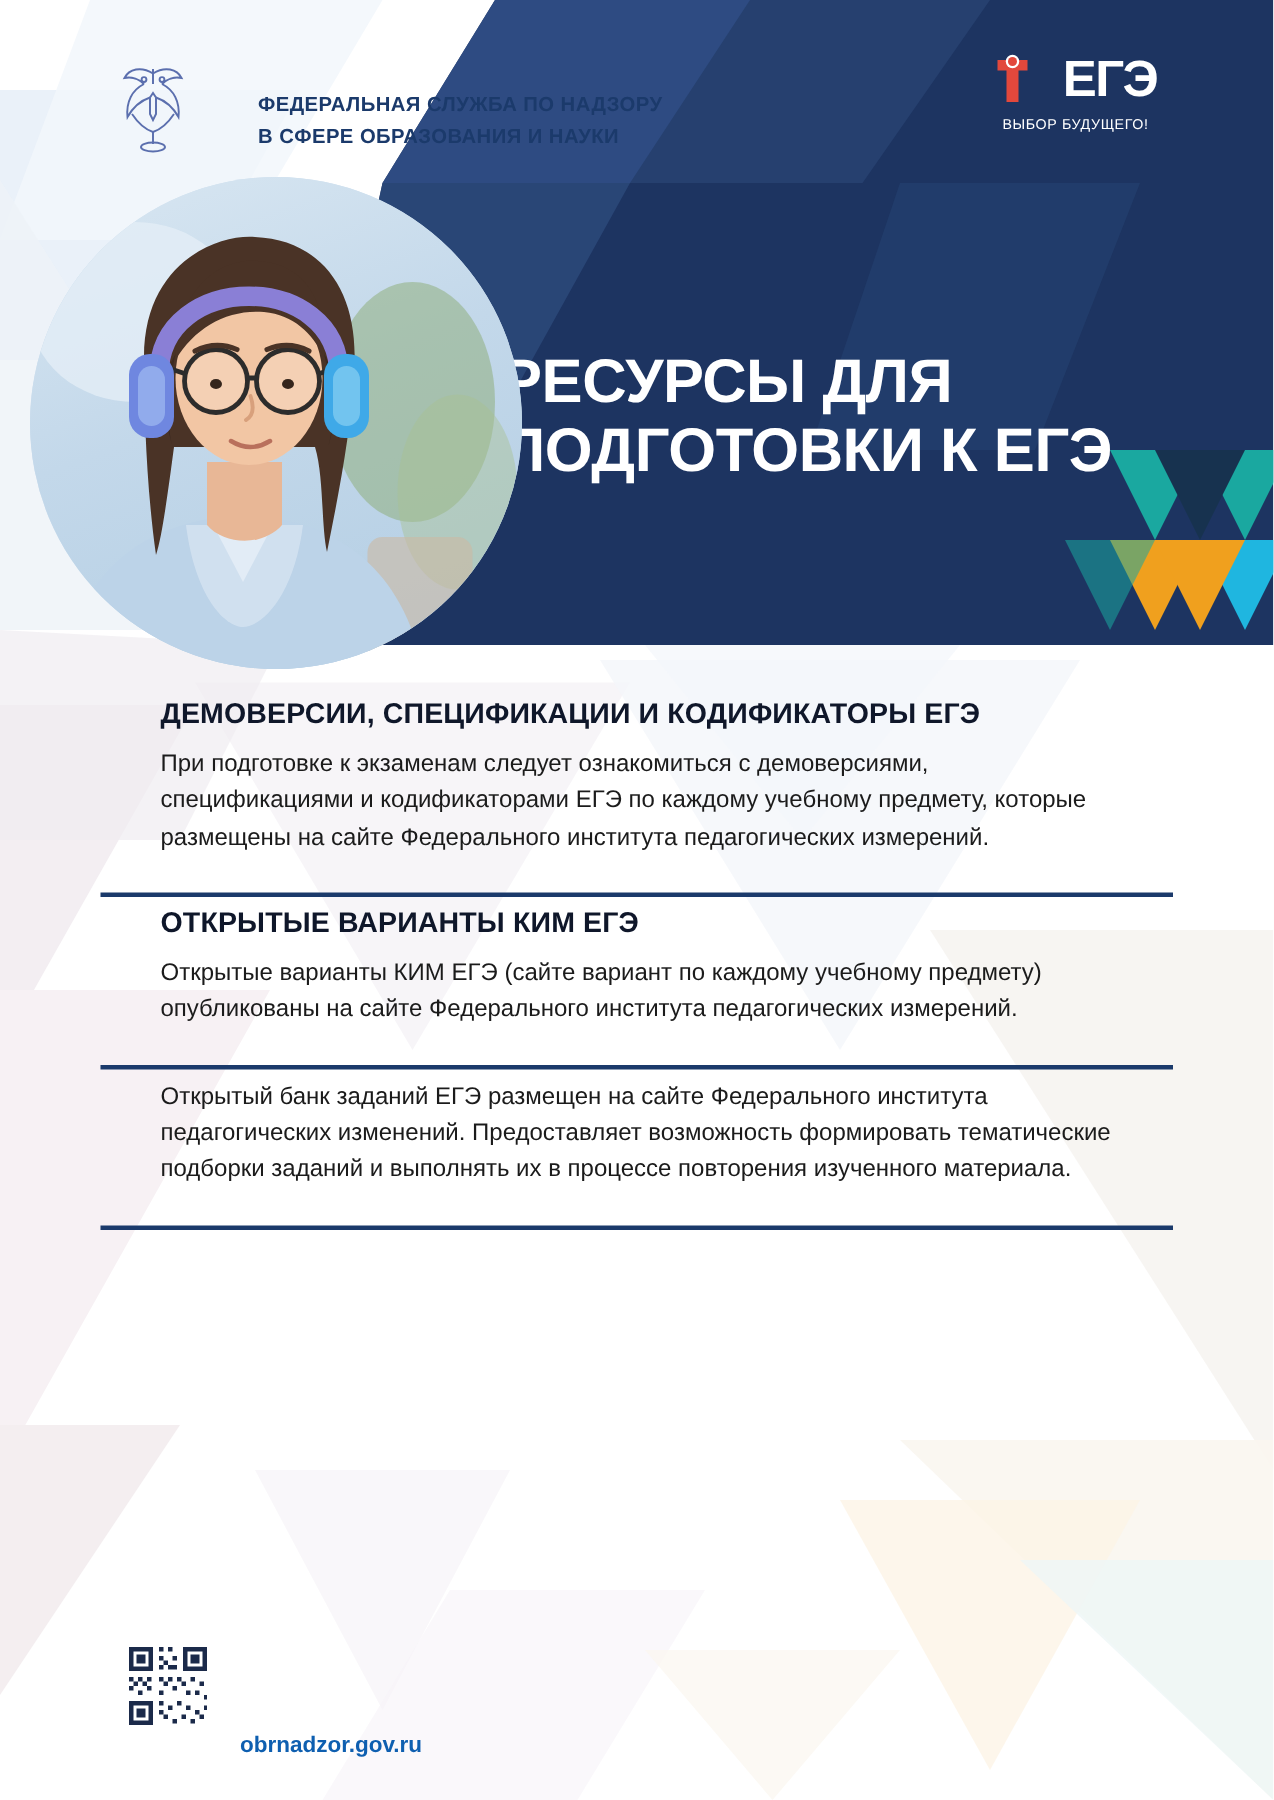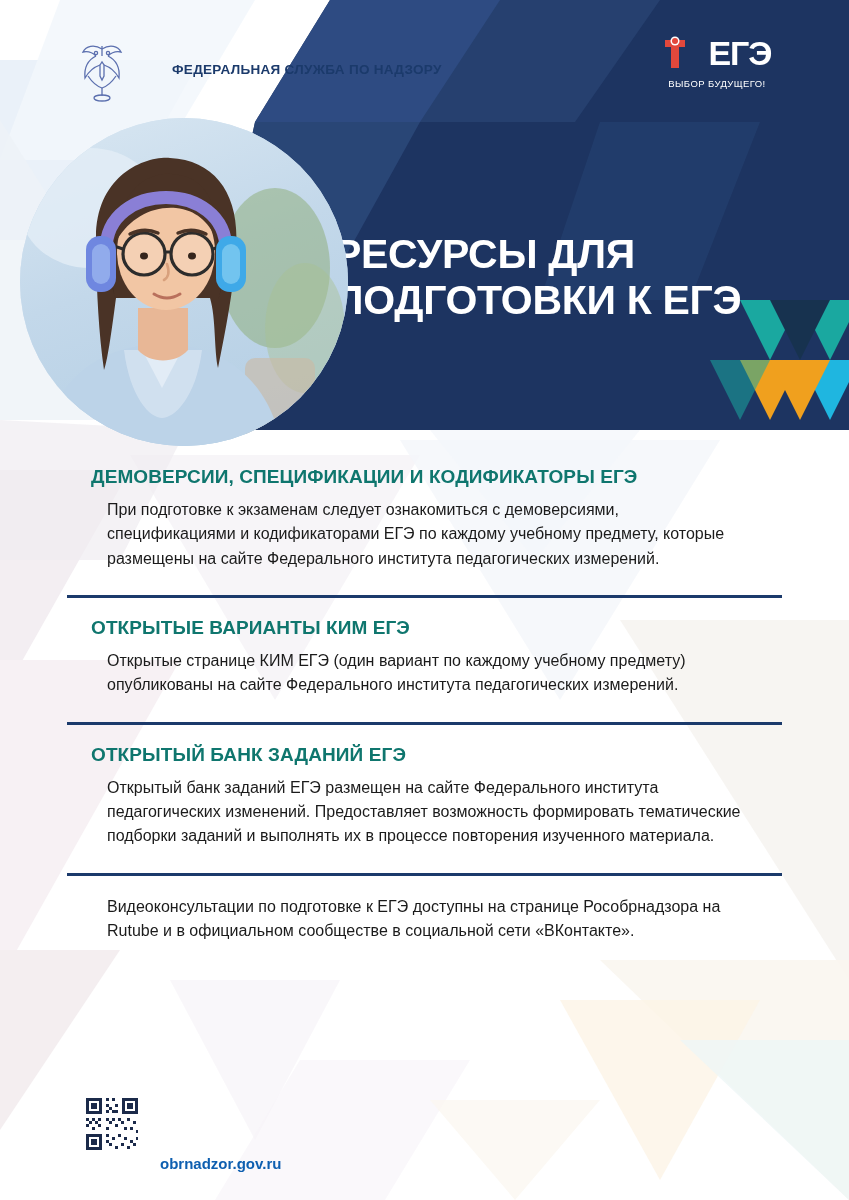--- a/index.html
+++ b/index.html
@@ -101,31 +101,31 @@
   }
   .photo-circle svg { position: absolute; inset: 0; }
 
   
   .sections {
     position: absolute;
     left: 67px; top: 466px;
     width: 715px;
   }
   .section {
-    padding-top: 19px;
+    padding-top: 7px;
     border-top: 3px solid #1b3a6b;
     margin-bottom: 24px;
   }
   .section:first-child { border-top: none; padding-top: 0; }
   .section h2 {
-    color: #0f766e;
+    color: #0f172a;
     font-size: 19px;
     font-weight: bold;
     letter-spacing: 0.1px;
-    margin: 0 0 10px 24px;
+    margin: 0 0 10px 40px;
     text-transform: uppercase;
   }
   .section p {
     color: #1b1b1b;
     font-size: 16px;
     line-height: 1.52;
     margin: 0 0 0 40px;
     max-width: 635px;
   }
 
@@ -206,20 +206,21 @@
         <path d="M12 36 C16 42 20 46 26 48 C32 46 36 42 40 36"></path>
         <path d="M26 48 L26 56"></path>
         <ellipse cx="26" cy="58" rx="8" ry="3"></ellipse>
         <circle cx="20" cy="13" r="1.6"></circle>
         <circle cx="32" cy="13" r="1.6"></circle>
       </g>
     </svg>
 
     <div class="agency-title">
       <div>ФЕДЕРАЛЬНАЯ СЛУЖБА ПО НАДЗОРУ</div>
+      <div>В СФЕРЕ ОБРАЗОВАНИЯ И НАУКИ</div>
     </div>
 
     <div class="ege-logo">
       <div class="mark">
         <svg width="26" height="34" viewBox="0 0 26 34">
           <path d="M3 4 h20 v7 h-6 v21 h-8 v-21 h-6 z" fill="#e2483c"></path>
           <circle cx="13" cy="5" r="4.5" fill="#ffffff"></circle>
           <circle cx="13" cy="5" r="3" fill="#e2483c"></circle>
         </svg>
         <span class="letters">ЕГЭ</span>
@@ -282,30 +283,28 @@
 
   <div class="sections">
 
     <div class="section">
       <h2>ДЕМОВЕРСИИ, СПЕЦИФИКАЦИИ И КОДИФИКАТОРЫ ЕГЭ</h2>
       <p>При подготовке к экзаменам следует ознакомиться с демоверсиями, спецификациями и кодификаторами ЕГЭ по каждому учебному предмету, которые размещены на сайте Федерального института педагогических измерений.</p>
     </div>
 
     <div class="section">
       <h2>ОТКРЫТЫЕ ВАРИАНТЫ КИМ ЕГЭ</h2>
-      <p>Открытые странице КИМ ЕГЭ  (один вариант по каждому учебному предмету) опубликованы на сайте Федерального института педагогических измерений.</p>
+      <p>Открытые варианты КИМ ЕГЭ  (сайте вариант по каждому учебному предмету) опубликованы на сайте Федерального института педагогических измерений.</p>
     </div>
 
     <div class="section">
-      <h2>ОТКРЫТЫЙ БАНК ЗАДАНИЙ ЕГЭ</h2>
       <p>Открытый банк заданий ЕГЭ размещен на сайте Федерального института педагогических изменений. Предоставляет возможность формировать тематические подборки заданий и выполнять их в процессе повторения изученного материала.</p>
     </div>
 
     <div class="section">
-      <p>Видеоконсультации по подготовке к ЕГЭ доступны на странице Рособрнадзора на Rutube и в официальном сообществе в социальной сети «ВКонтакте».</p>
     </div>
 
   </div>
 
   <svg class="qr" viewBox="0 0 56 56">
     <rect width="56" height="56" fill="#ffffff"></rect>
     <g fill="#1b2a4a">
       <rect x="2" y="2" width="16" height="16"></rect>
         <rect x="5" y="5" width="10" height="10" fill="#ffffff"></rect>
         <rect x="7" y="7" width="6" height="6"></rect>

